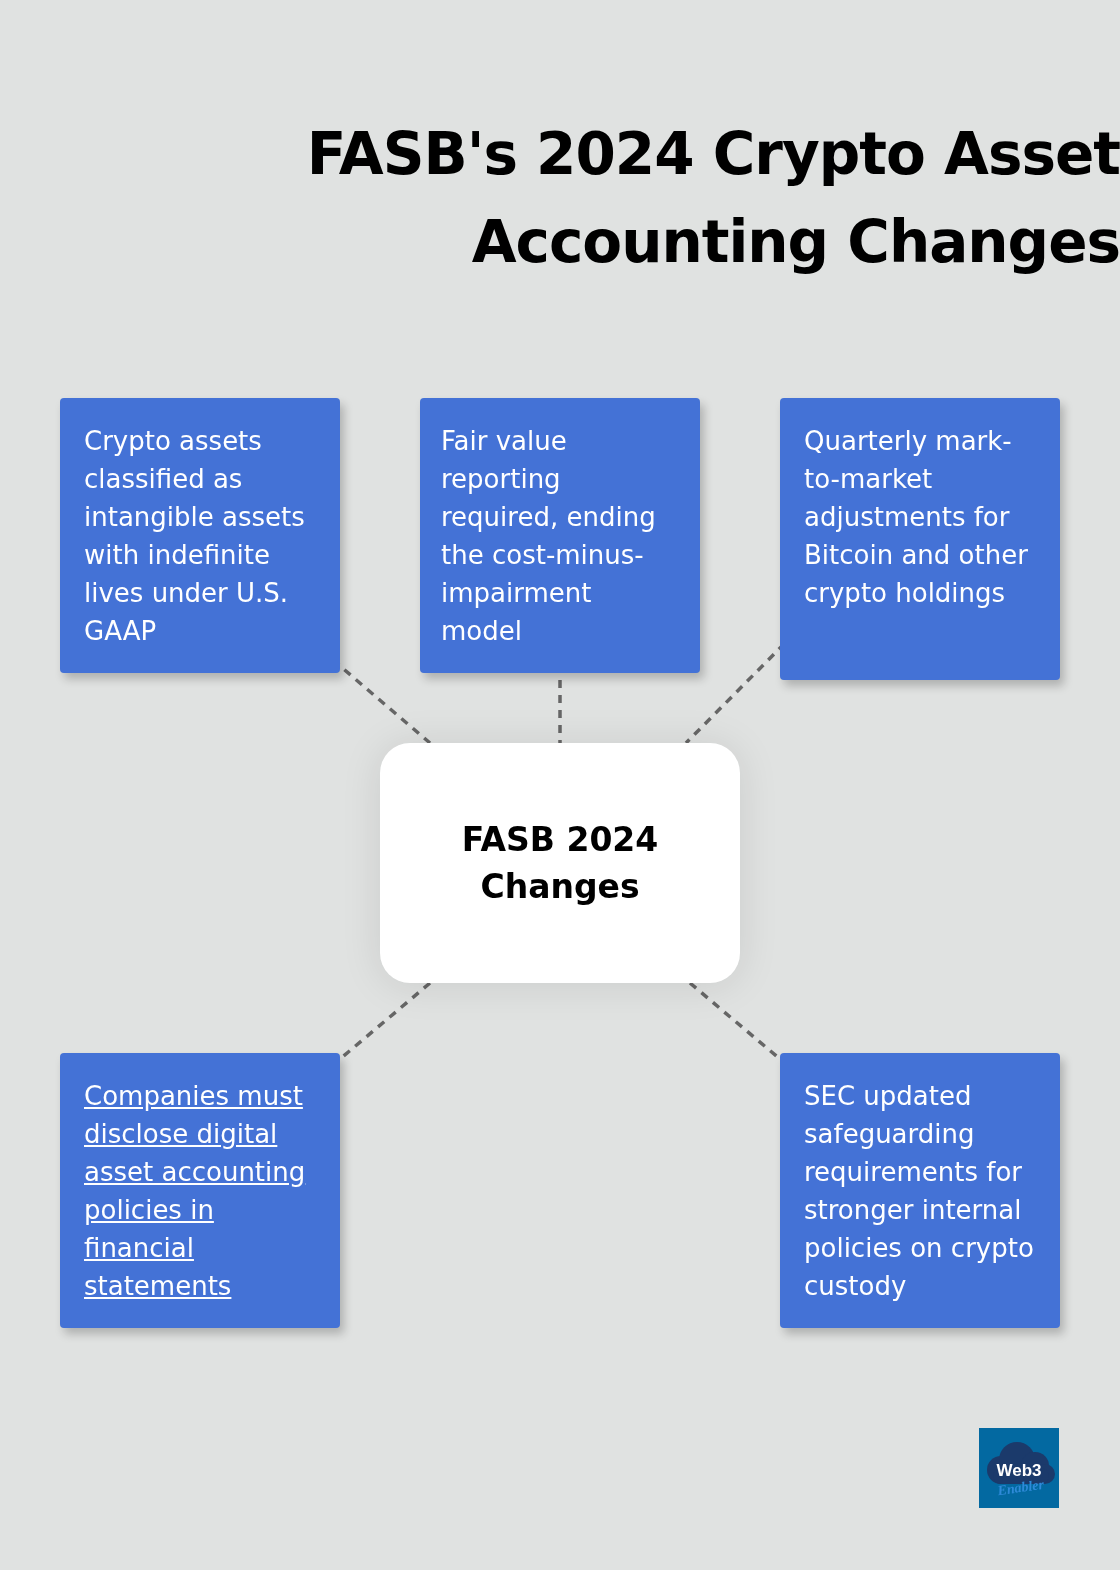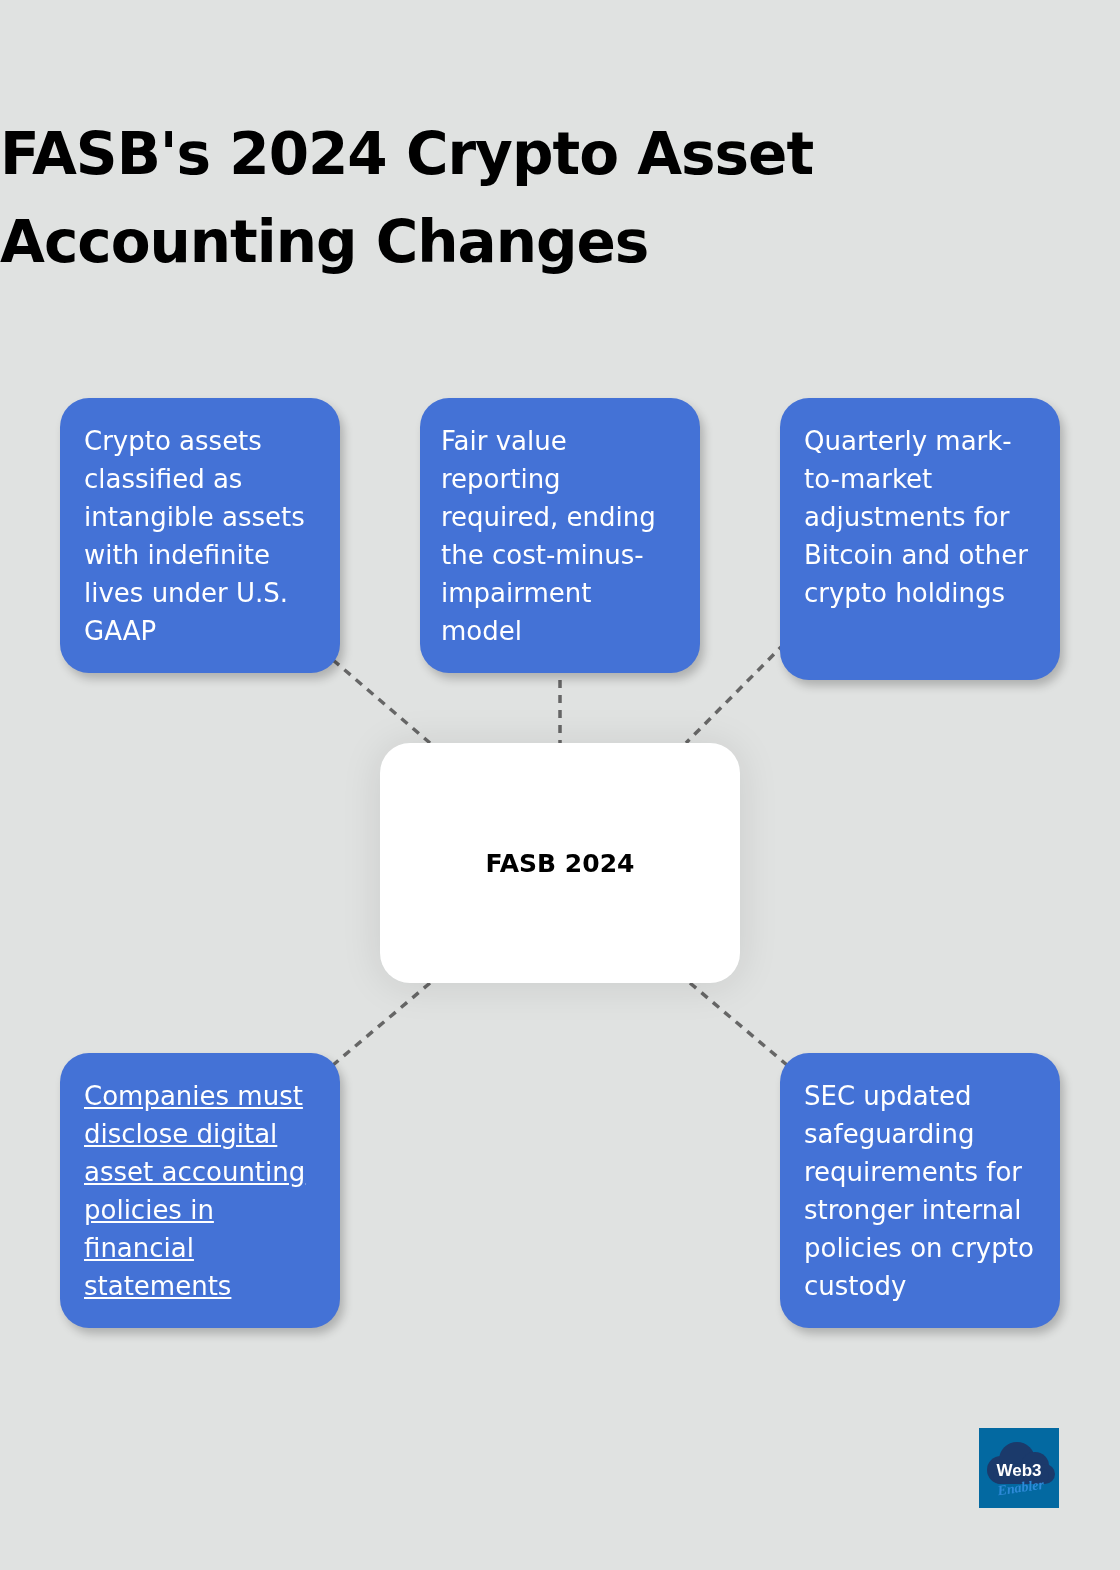--- a/index.html
+++ b/index.html
@@ -5,52 +5,52 @@
   html, body { margin: 0; padding: 0; }
   body {
     width: 1120px; height: 1570px;
     background: #e0e2e1;
     position: relative;
     overflow: hidden;
     font-family: "DejaVu Sans", "Liberation Sans", sans-serif;
   }
   .title {
     position: absolute; left: 0; top: 110px; width: 1120px;
-    text-align: left;
+    text-align: right;
     font-weight: bold;
     font-size: 58px;
     line-height: 88px;
     color: #000;
     letter-spacing: -1px;
   }
   .title div { white-space: nowrap; }
   svg.connectors { position: absolute; left: 0; top: 0; }
   .box {
     position: absolute;
     width: 280px; height: 275px;
     background: #4472d6;
-    border-radius: 29px;
+    border-radius: 4px;
     box-sizing: border-box;
     padding: 24px 20px 0 24px;
     color: #ffffff;
     font-size: 26px;
     line-height: 38px;
     box-shadow: 4px 6px 10px rgba(0,0,0,0.22);
   }
   .box.short { height: 282px; }
   .center {
     position: absolute;
     left: 380px; top: 743px; width: 360px; height: 240px;
     background: #ffffff;
     border-radius: 30px;
     box-shadow: 0 2px 40px rgba(0,0,0,0.10);
     display: flex; align-items: center; justify-content: center;
     text-align: center;
     font-weight: bold;
-    font-size: 25px;
+    font-size: 33px;
     line-height: 47px;
     color: #000;
   }
   .logo {
     position: absolute; left: 979px; top: 1428px; width: 80px; height: 80px;
     background: #0369a1;
     display: flex; align-items: center; justify-content: center;
   }
 </style>
 </head>
@@ -87,20 +87,21 @@
   <span>Companies must disclose digital asset accounting policies in financial statements</span>
 </div>
 
 <div class="box" style="left:780px; top:1053px;">
   <span>SEC updated safeguarding requirements for stronger internal policies on crypto custody</span>
 </div>
 
 <div class="center">
   <div>
     <div>FASB 2024</div>
+    <div>Changes</div>
   </div>
 </div>
 
 <div class="logo">
   <svg width="80" height="80" viewBox="0 0 80 80">
     <g fill="#1b3a6b">
       <circle cx="22" cy="42" r="14"></circle>
       <circle cx="38" cy="32" r="18"></circle>
       <circle cx="56" cy="38" r="14"></circle>
       <circle cx="66" cy="46" r="10"></circle>

